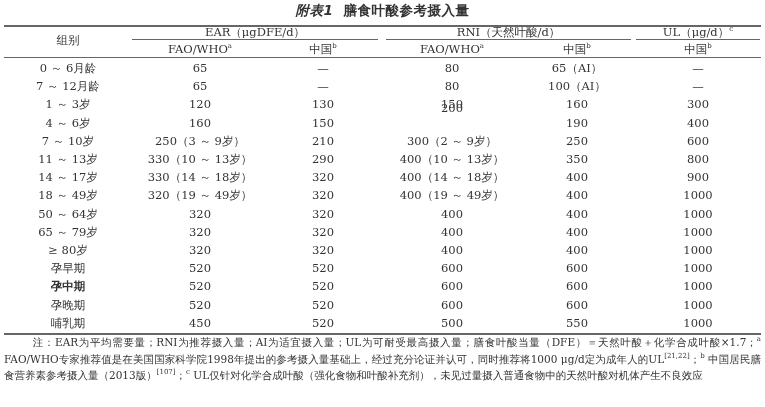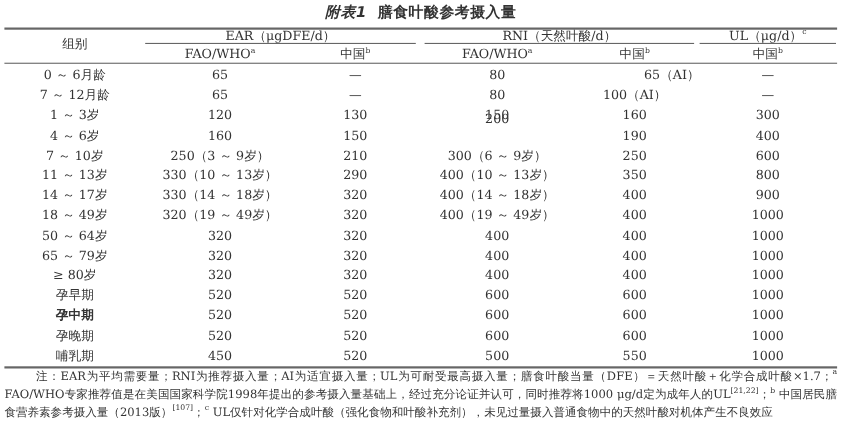--- a/index.html
+++ b/index.html
@@ -54,21 +54,21 @@
 <div class="cell" style="left:386px; top:40px; width:132px;"><span>FAO/WHO</span><sup>a</sup></div>
 <div class="cell" style="left:518px; top:40px; width:118px;"><span>中国</span><sup>b</sup></div>
 <div class="cell" style="left:636px; top:40px; width:124px;"><span>中国</span><sup>b</sup></div>
 
 <div id="rows">
     <div>
       <div class="cell" style="left: 4px; width: 128px; top: 59px;">0 ～ 6月龄</div>
       <div class="cell" style="left: 132px; width: 136px; top: 59px;">65</div>
       <div class="cell" style="left: 268px; width: 110px; top: 59px;">—</div>
       <div class="cell" style="left: 386px; width: 132px; top: 59px;">80</div>
-      <div class="cell" style="left: 518px; width: 118px; top: 59px; text-align: right;">65（AI）</div>
+      <div class="cell" style="left: 518px; width: 118px; top: 59px;">65（AI）</div>
       <div class="cell" style="left: 636px; width: 124px; top: 59px;">—</div>
     </div>
     <div>
       <div class="cell" style="left: 4px; width: 128px; top: 77.2px;">7 ～ 12月龄</div>
       <div class="cell" style="left: 132px; width: 136px; top: 77.2px;">65</div>
       <div class="cell" style="left: 268px; width: 110px; top: 77.2px;">—</div>
       <div class="cell" style="left: 386px; width: 132px; top: 77.2px;">80</div>
       <div class="cell" style="left: 518px; width: 118px; top: 77.2px;">100（AI）</div>
       <div class="cell" style="left: 636px; width: 124px; top: 77.2px;">—</div>
     </div>
@@ -85,21 +85,21 @@
       <div class="cell" style="left: 132px; width: 136px; top: 113.6px;">160</div>
       <div class="cell" style="left: 268px; width: 110px; top: 113.6px;">150</div>
       <div class="cell" style="left: 386px; width: 132px; top: 99px;">200</div>
       <div class="cell" style="left: 518px; width: 118px; top: 113.6px;">190</div>
       <div class="cell" style="left: 636px; width: 124px; top: 113.6px;">400</div>
     </div>
     <div>
       <div class="cell" style="left: 4px; width: 128px; top: 131.8px;">7 ～ 10岁</div>
       <div class="cell" style="left: 132px; width: 136px; top: 131.8px;">250（3 ～ 9岁）</div>
       <div class="cell" style="left: 268px; width: 110px; top: 131.8px;">210</div>
-      <div class="cell" style="left: 386px; width: 132px; top: 131.8px;">300（6 ～ 9岁）</div>
+      <div class="cell" style="left: 386px; width: 132px; top: 131.8px;">300（2 ～ 9岁）</div>
       <div class="cell" style="left: 518px; width: 118px; top: 131.8px;">250</div>
       <div class="cell" style="left: 636px; width: 124px; top: 131.8px;">600</div>
     </div>
     <div>
       <div class="cell" style="left: 4px; width: 128px; top: 150px;">11 ～ 13岁</div>
       <div class="cell" style="left: 132px; width: 136px; top: 150px;">330（10 ～ 13岁）</div>
       <div class="cell" style="left: 268px; width: 110px; top: 150px;">290</div>
       <div class="cell" style="left: 386px; width: 132px; top: 150px; text-align: center;">400（10 ～ 13岁）</div>
       <div class="cell" style="left: 518px; width: 118px; top: 150px;">350</div>
       <div class="cell" style="left: 636px; width: 124px; top: 150px;">800</div>

